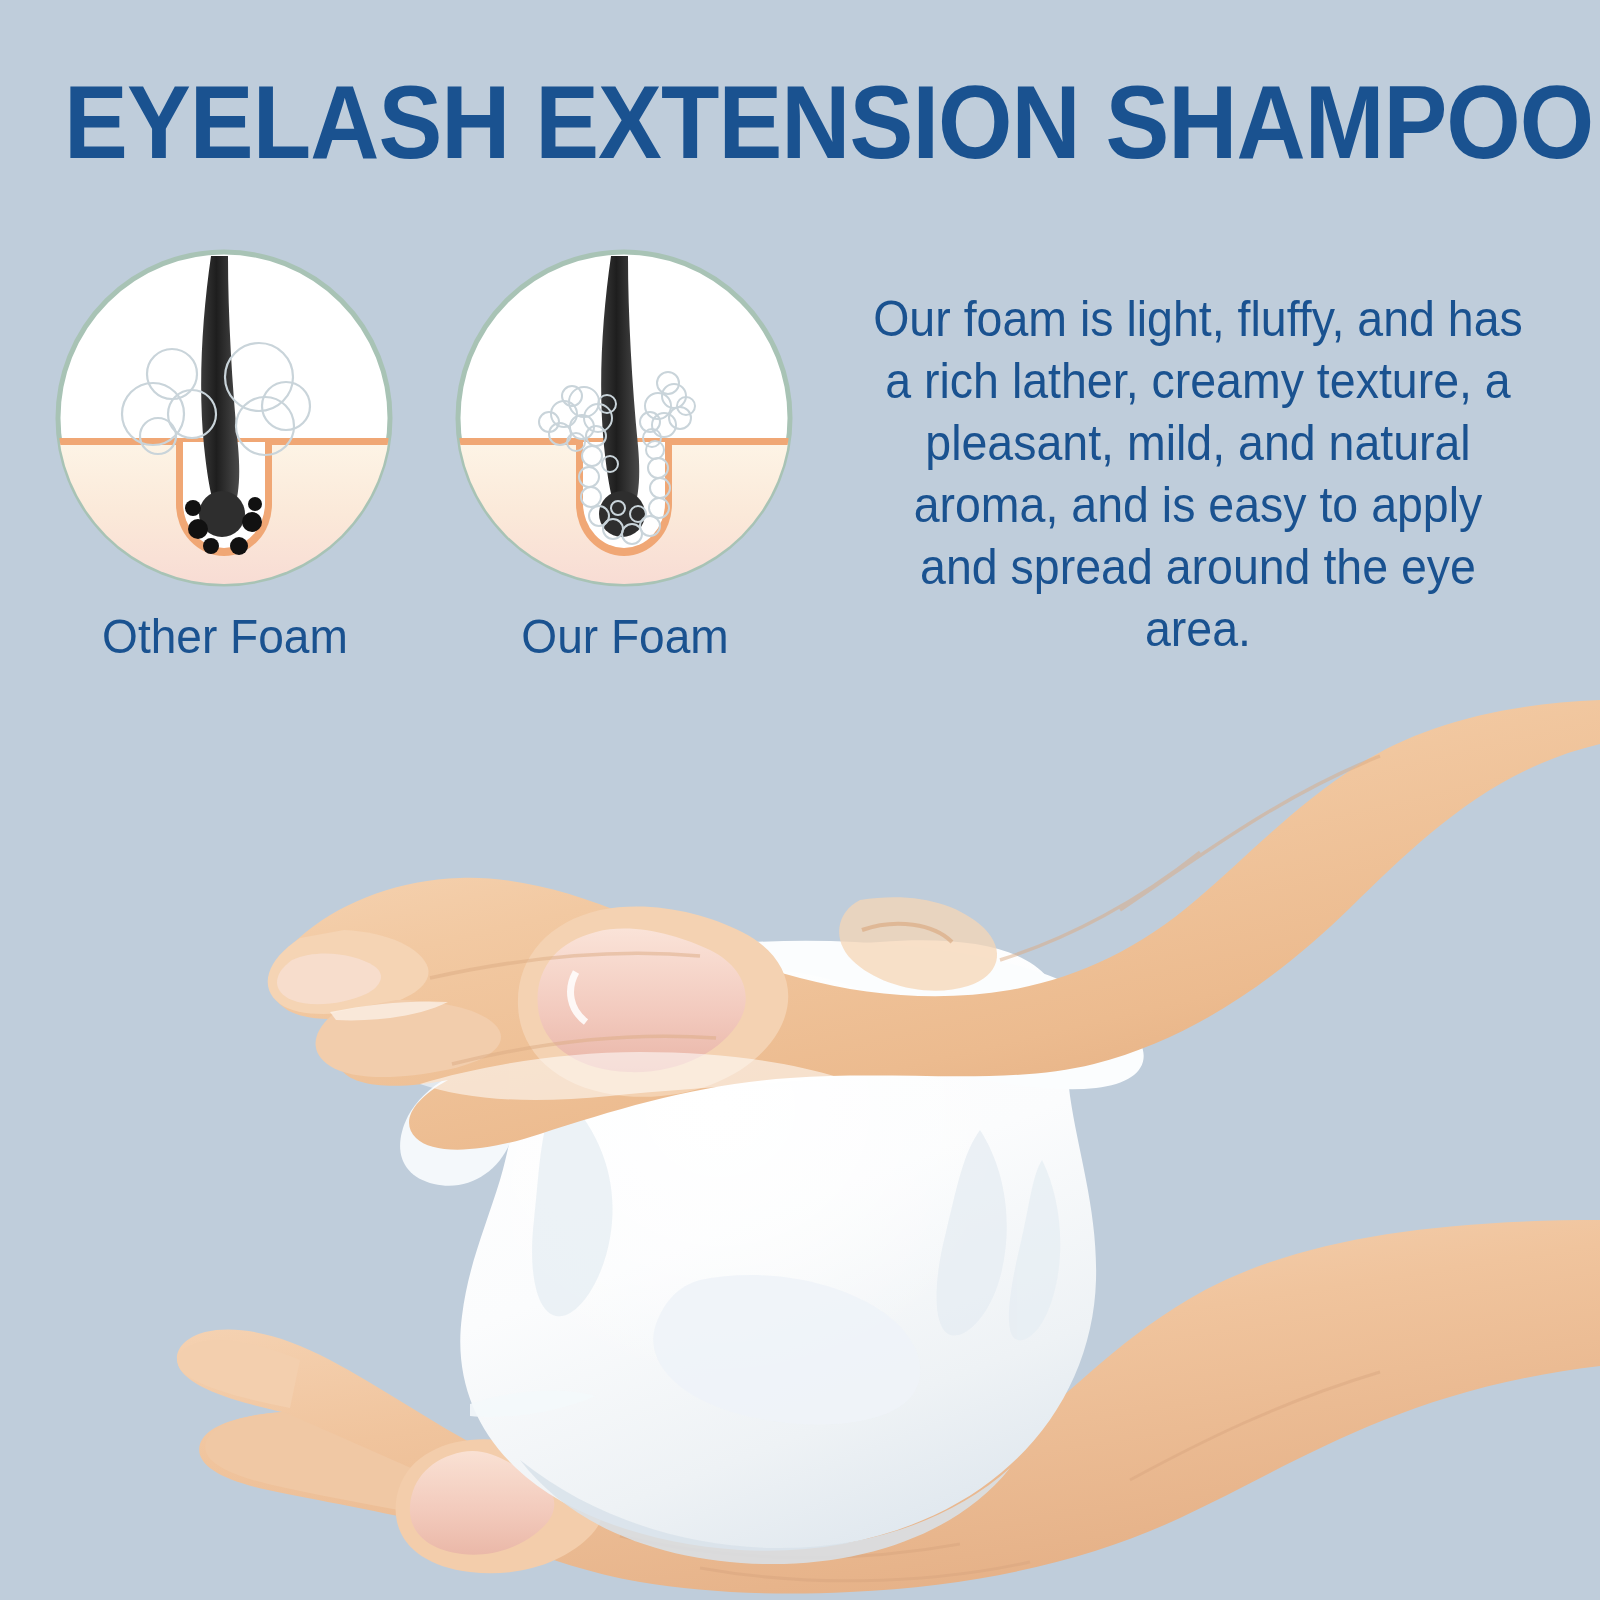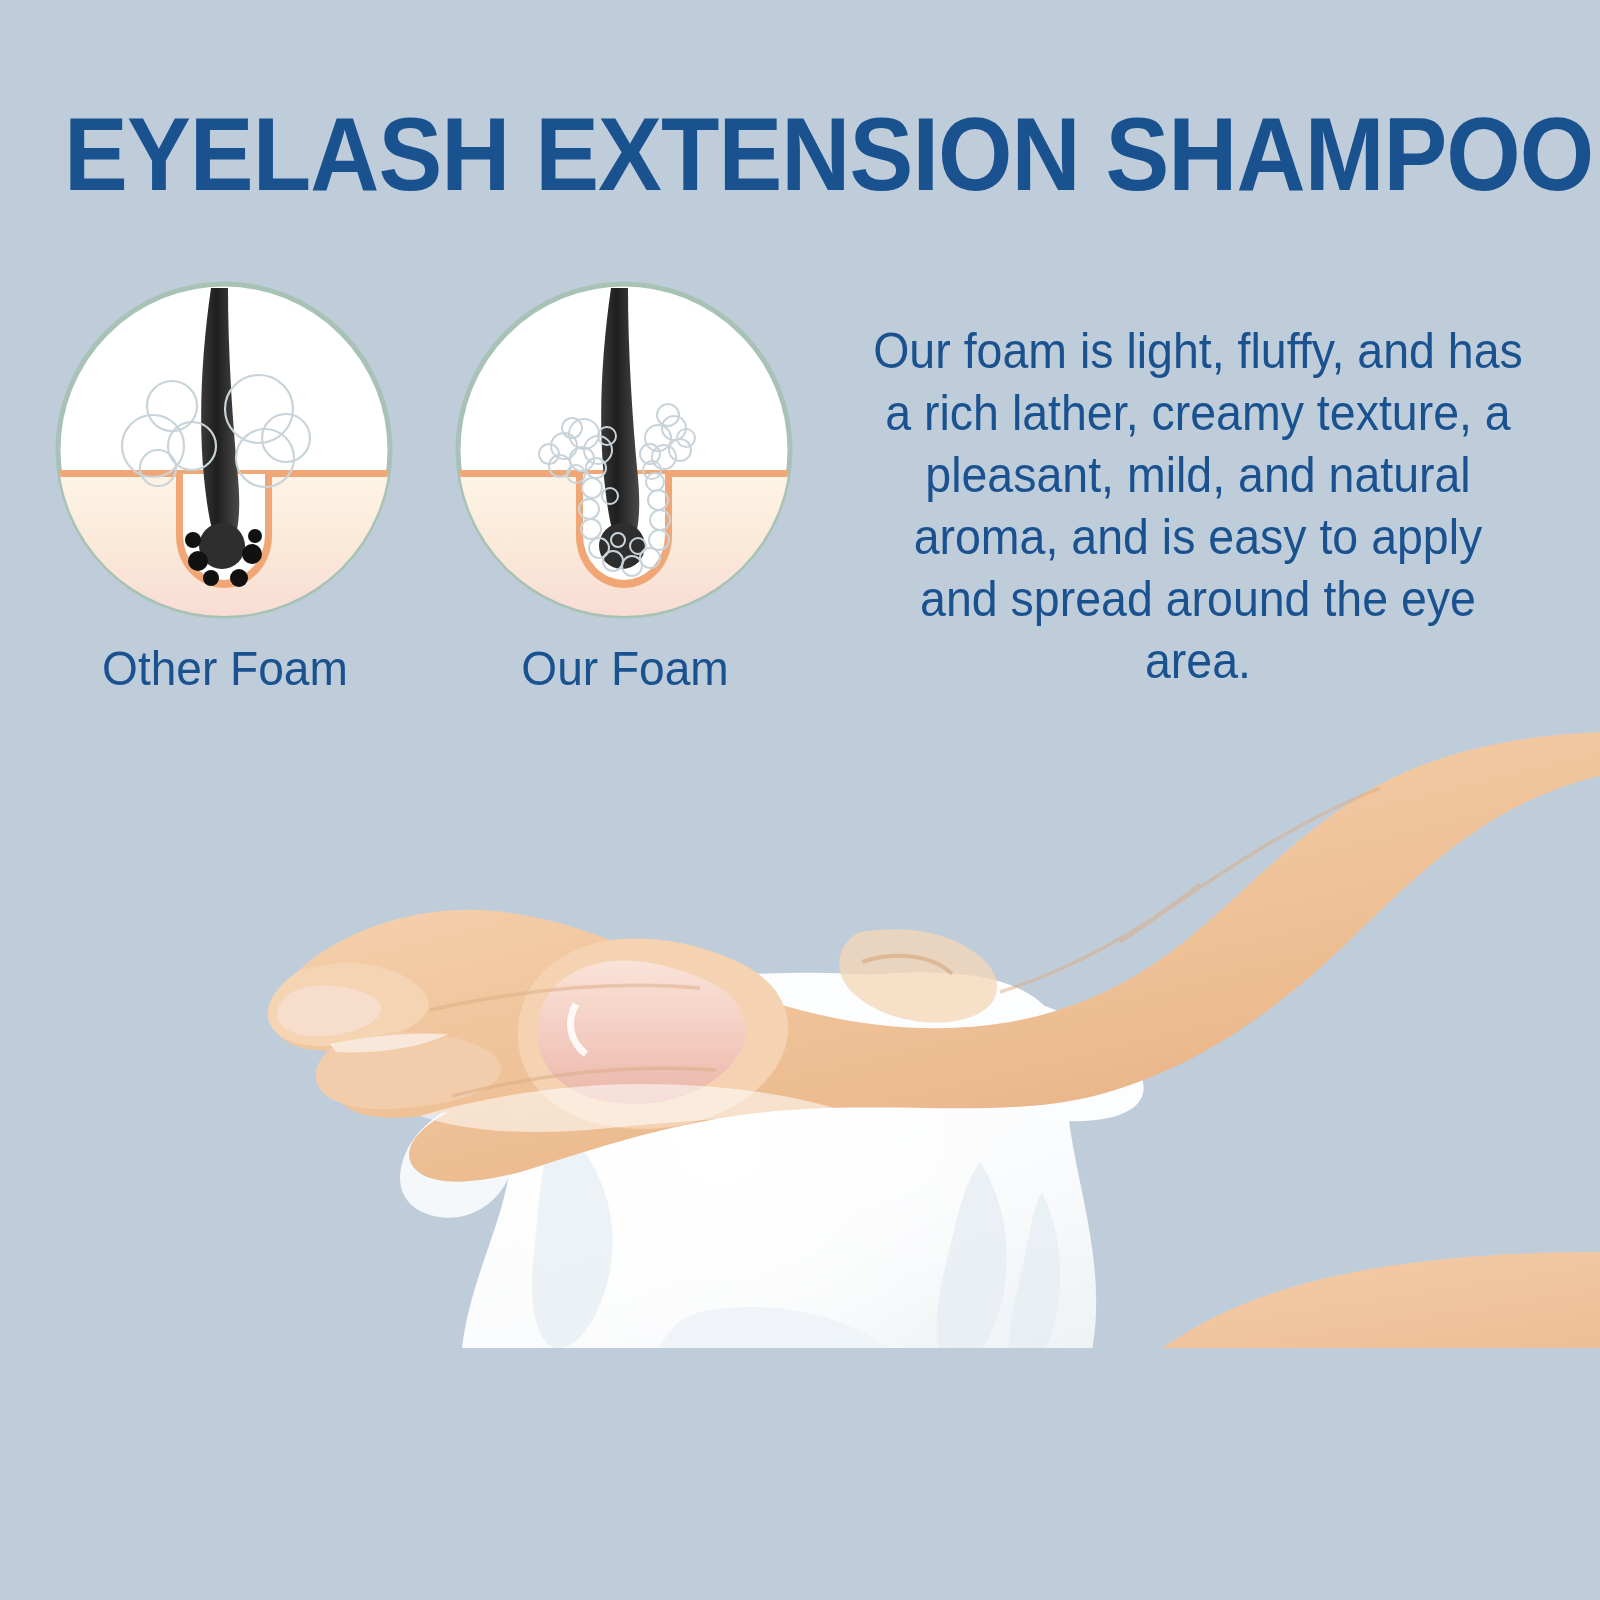--- a/index.html
+++ b/index.html
@@ -2,21 +2,21 @@
 <html><head>
 <meta charset="utf-8">
 <style>
   html,body{margin:0;padding:0;}
   body{
     width:1600px;height:1600px;overflow:hidden;
     background:#bfcddb;
     font-family:"Liberation Sans", sans-serif;
     position:relative;
   }
-  #stage{position:absolute;inset:0;width:1600px;height:1316px;overflow:hidden;margin-top:32px;}
+  #stage{position:absolute;inset:0;width:1600px;height:1600px;overflow:hidden;}
 
   
   .title{
     position:absolute; left:0; top:70px; width:1600px;
     text-align:center;
     font-family:"Liberation Sans", sans-serif;
     font-weight:bold;
     font-size:104px;
     line-height:104px;
     letter-spacing:-1px;

